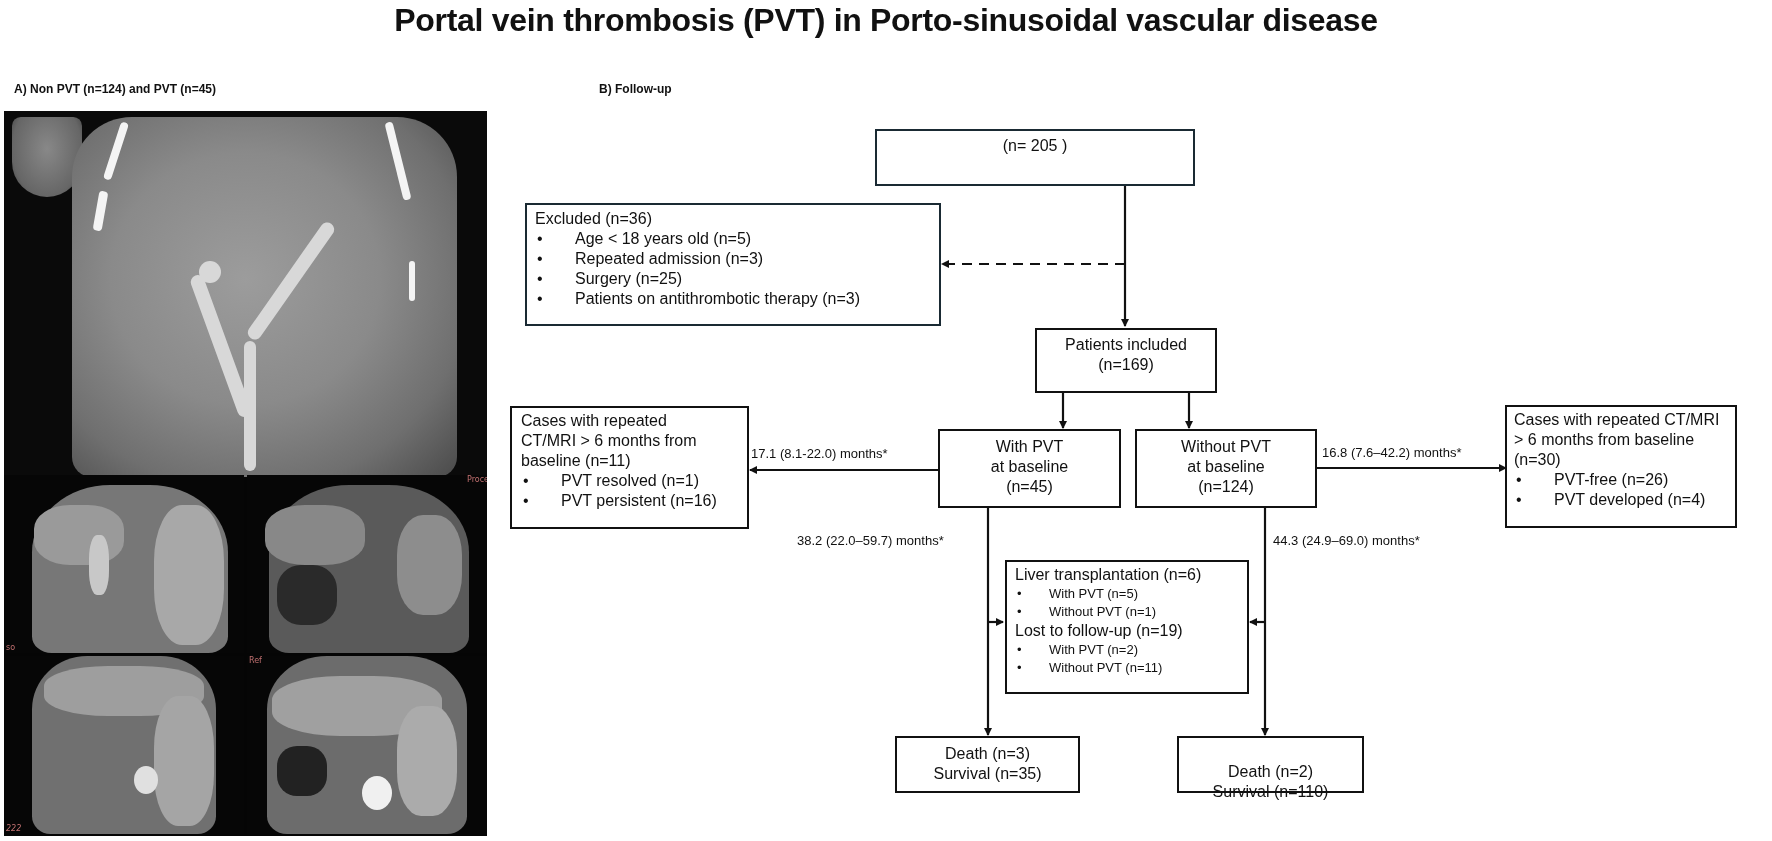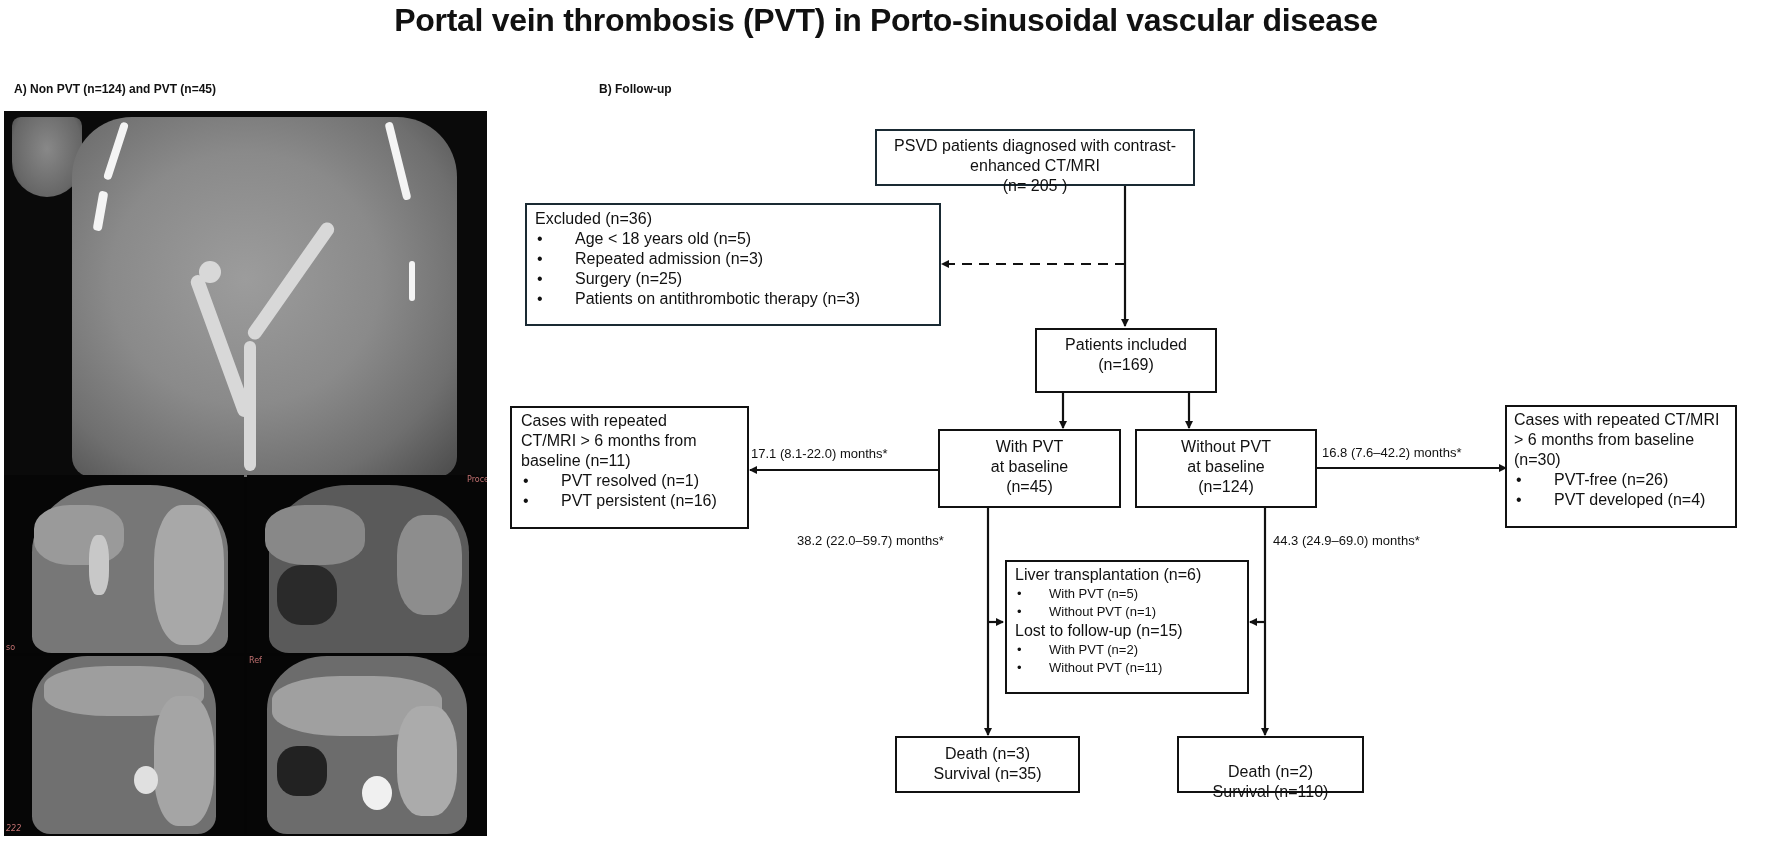--- a/index.html
+++ b/index.html
@@ -106,21 +106,20 @@
   <line x1="1316" y1="468" x2="1506" y2="468" stroke="#111" stroke-width="2.2" marker-end="url(#ah)"></line>
 
   <line x1="988" y1="507" x2="988" y2="735" stroke="#111" stroke-width="2.2" marker-end="url(#ah)"></line>
   <line x1="988" y1="622" x2="1003" y2="622" stroke="#111" stroke-width="2.2" marker-end="url(#ah)"></line>
 
   <line x1="1265" y1="507" x2="1265" y2="735" stroke="#111" stroke-width="2.2" marker-end="url(#ah)"></line>
   <line x1="1265" y1="622" x2="1250" y2="622" stroke="#111" stroke-width="2.2" marker-end="url(#ah)"></line>
 </svg>
 
 <div class="box dark center" style="left:875px; top:129px; width:320px; height:57px; padding-top:5px;">
-  <div>PSVD patients diagnosed with contrast-enhanced CT/MRI</div>
   <div>(n= 205 )</div>
 </div>
 
 <div class="box dark" style="left:525px; top:203px; width:416px; height:123px; padding:4px 0 0 8px;">
   <div>Excluded (n=36)</div>
   <ul class="list">
     <li>Age &lt; 18 years old (n=5)</li>
     <li>Repeated admission (n=3)</li>
     <li>Surgery (n=25)</li>
     <li>Patients on antithrombotic therapy (n=3)</li>
@@ -163,21 +162,21 @@
     <li>PVT developed (n=4)</li>
   </ul>
 </div>
 
 <div class="box" style="left:1005px; top:560px; width:244px; height:134px; padding:3px 0 0 8px;">
   <div>Liver transplantation (n=6)</div>
   <ul class="list small">
     <li>With PVT (n=5)</li>
     <li>Without PVT (n=1)</li>
   </ul>
-  <div>Lost to follow-up (n=15)</div>
+  <div>Lost to follow-up (n=19)</div>
   <ul class="list small">
     <li>With PVT (n=2)</li>
     <li>Without PVT (n=11)</li>
   </ul>
 </div>
 
 <div class="box center" style="left:895px; top:736px; width:185px; height:57px; padding-top:6px;">
   <div>Death (n=3)</div>
   <div>Survival (n=35)</div>
 </div>

